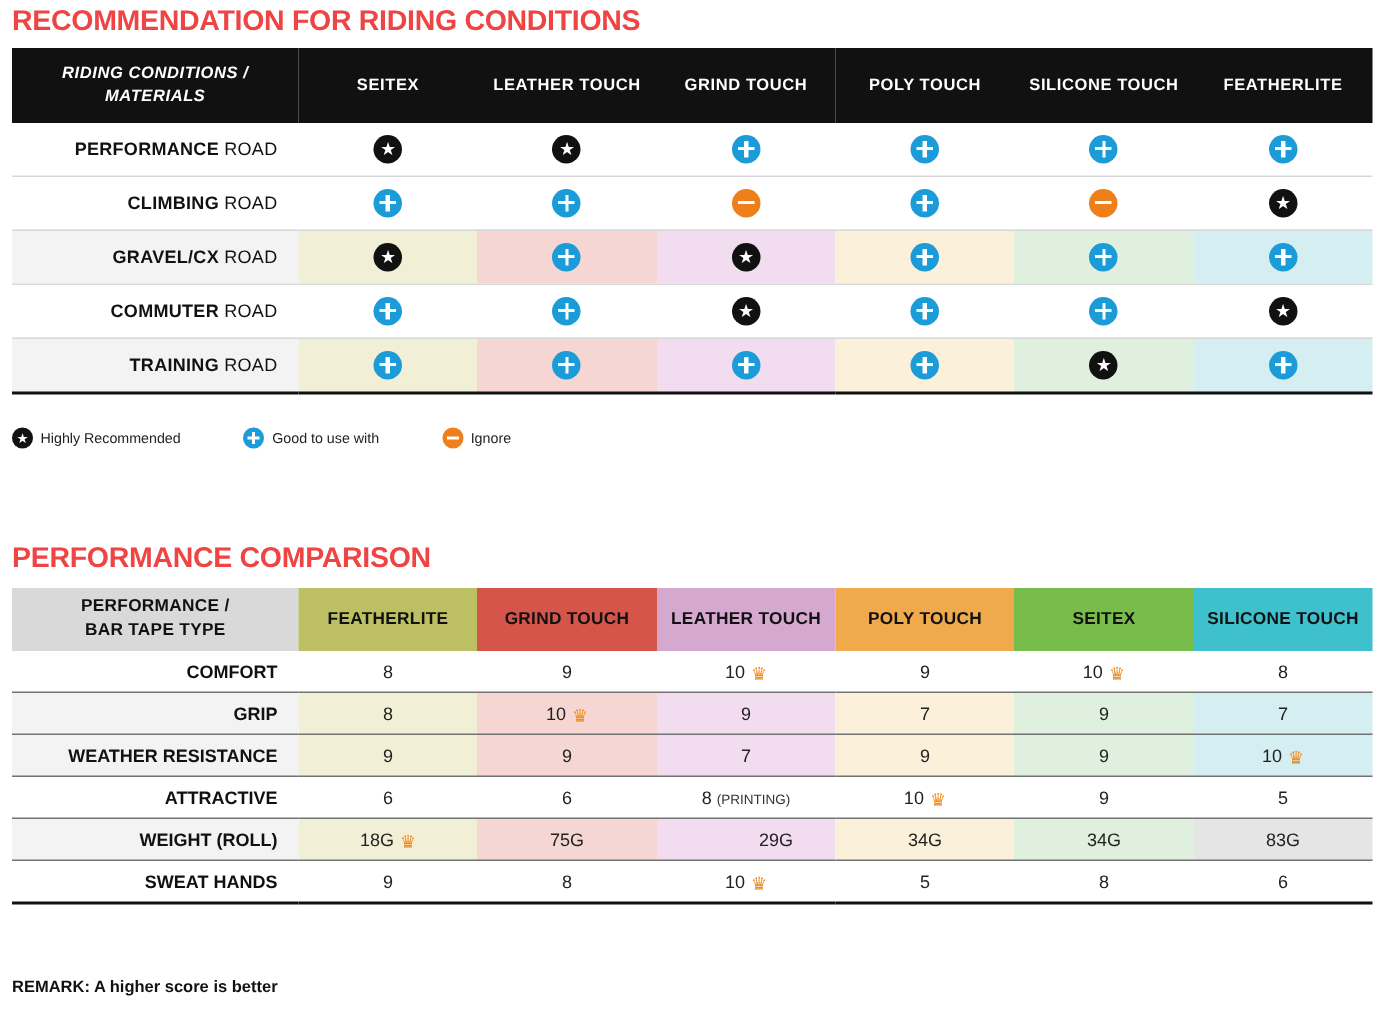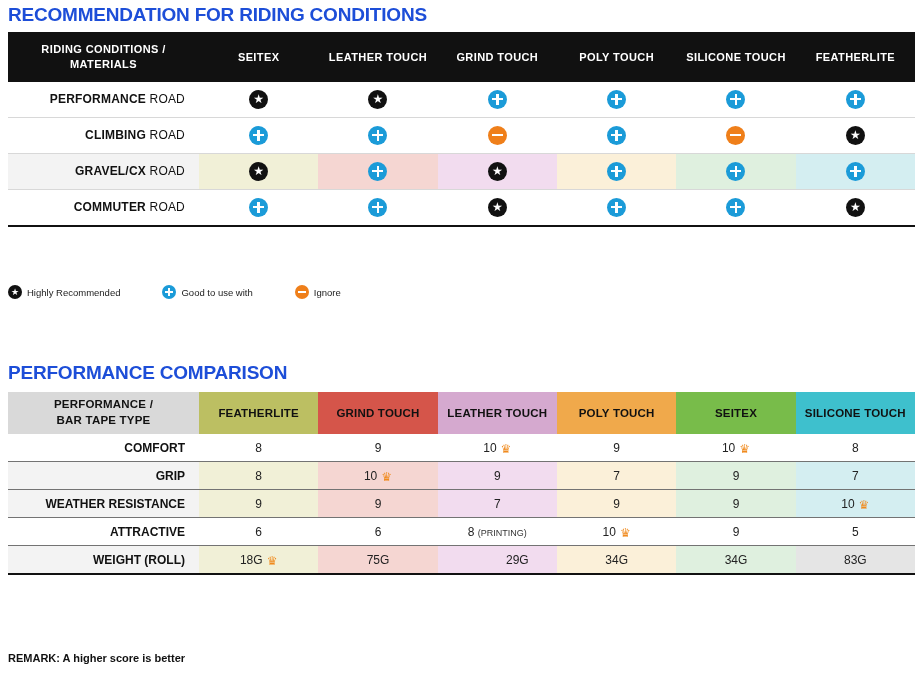--- a/index.html
+++ b/index.html
@@ -17,21 +17,21 @@
   .page {
     position: relative;
     width: 923px;
     height: 674px;
     padding: 0;
   }
   .section-title {
     font-size: 19px;
     font-weight: bold;
     letter-spacing: -0.2px;
-    color: #1d4ed8;
+    color: #ef4444;
     margin: 0;
   }
   #title-rec {
     position: absolute;
     left: 8px;
     top: 4px;
   }
   #title-perf {
     position: absolute;
     left: 8px;
@@ -55,20 +55,21 @@
     letter-spacing: 0.4px;
     padding: 10px 4px;
     text-align: center;
     vertical-align: middle;
     height: 42px;
     box-sizing: border-box;
   }
   .rec-table thead th.first {
     text-align: center;
     line-height: 1.35;
+    font-style: italic;
   }
   .rec-table tbody td {
     height: 35px;
     font-size: 12px;
     text-align: center;
     vertical-align: middle;
     border-bottom: 1px solid #d8d8d8;
     padding: 0;
   }
   .rec-table tbody tr:last-child td {
@@ -271,20 +272,29 @@
         </tr>
         <tr>
           <td class="rowlabel" style="background: rgb(255, 255, 255);"><span>COMMUTER</span> <span class="lite">ROAD</span></td>
           <td style="background: rgb(255, 255, 255);"><span class="sym sym-plus"></span></td>
           <td style="background: rgb(255, 255, 255);"><span class="sym sym-plus"></span></td>
           <td style="background: rgb(255, 255, 255);"><span class="sym sym-star"></span></td>
           <td style="background: rgb(255, 255, 255);"><span class="sym sym-plus"></span></td>
           <td style="background: rgb(255, 255, 255);"><span class="sym sym-plus"></span></td>
           <td style="background: rgb(255, 255, 255);"><span class="sym sym-star"></span></td>
         </tr>
+        <tr>
+          <td class="rowlabel" style="background: rgb(243, 243, 243);"><span>TRAINING</span> <span class="lite">ROAD</span></td>
+          <td style="background: rgb(241, 240, 215);"><span class="sym sym-plus"></span></td>
+          <td style="background: rgb(245, 214, 210);"><span class="sym sym-plus"></span></td>
+          <td style="background: rgb(242, 220, 239);"><span class="sym sym-plus"></span></td>
+          <td style="background: rgb(251, 240, 217);"><span class="sym sym-plus"></span></td>
+          <td style="background: rgb(223, 240, 223);"><span class="sym sym-star"></span></td>
+          <td style="background: rgb(212, 238, 241);"><span class="sym sym-plus"></span></td>
+        </tr>
       </tbody>
   </table>
 
   <div class="legend" id="legend">
       <div class="item">
         <span class="sym sym-star"></span>
         <span>Highly Recommended</span>
       </div>
       <div class="item">
         <span class="sym sym-plus"></span>
@@ -352,18 +362,27 @@
         </tr>
         <tr>
           <td class="rowlabel" style="background: rgb(243, 243, 243);">WEIGHT (ROLL)</td>
           <td style="background: rgb(241, 240, 215);"><span>18G</span><span class="crown">♛</span></td>
           <td style="background: rgb(245, 214, 210);"><span>75G</span></td>
           <td style="background: rgb(242, 220, 239); padding-left: 40px;"><span>29G</span></td>
           <td style="background: rgb(251, 240, 217);"><span>34G</span></td>
           <td style="background: rgb(223, 240, 223);"><span>34G</span></td>
           <td style="background: #e5e5e5;"><span>83G</span></td>
         </tr>
+        <tr>
+          <td class="rowlabel" style="background: rgb(255, 255, 255);">SWEAT HANDS</td>
+          <td style="background: rgb(255, 255, 255);"><span>9</span></td>
+          <td style="background: rgb(255, 255, 255);"><span>8</span></td>
+          <td style="background: rgb(255, 255, 255);"><span>10</span><span class="crown">♛</span></td>
+          <td style="background: rgb(255, 255, 255);"><span>5</span></td>
+          <td style="background: rgb(255, 255, 255);"><span>8</span></td>
+          <td style="background: rgb(255, 255, 255);"><span>6</span></td>
+        </tr>
       </tbody>
   </table>
 
   <div class="remark">REMARK: A higher score is better</div>
 
 </div>
 
 </body></html>

